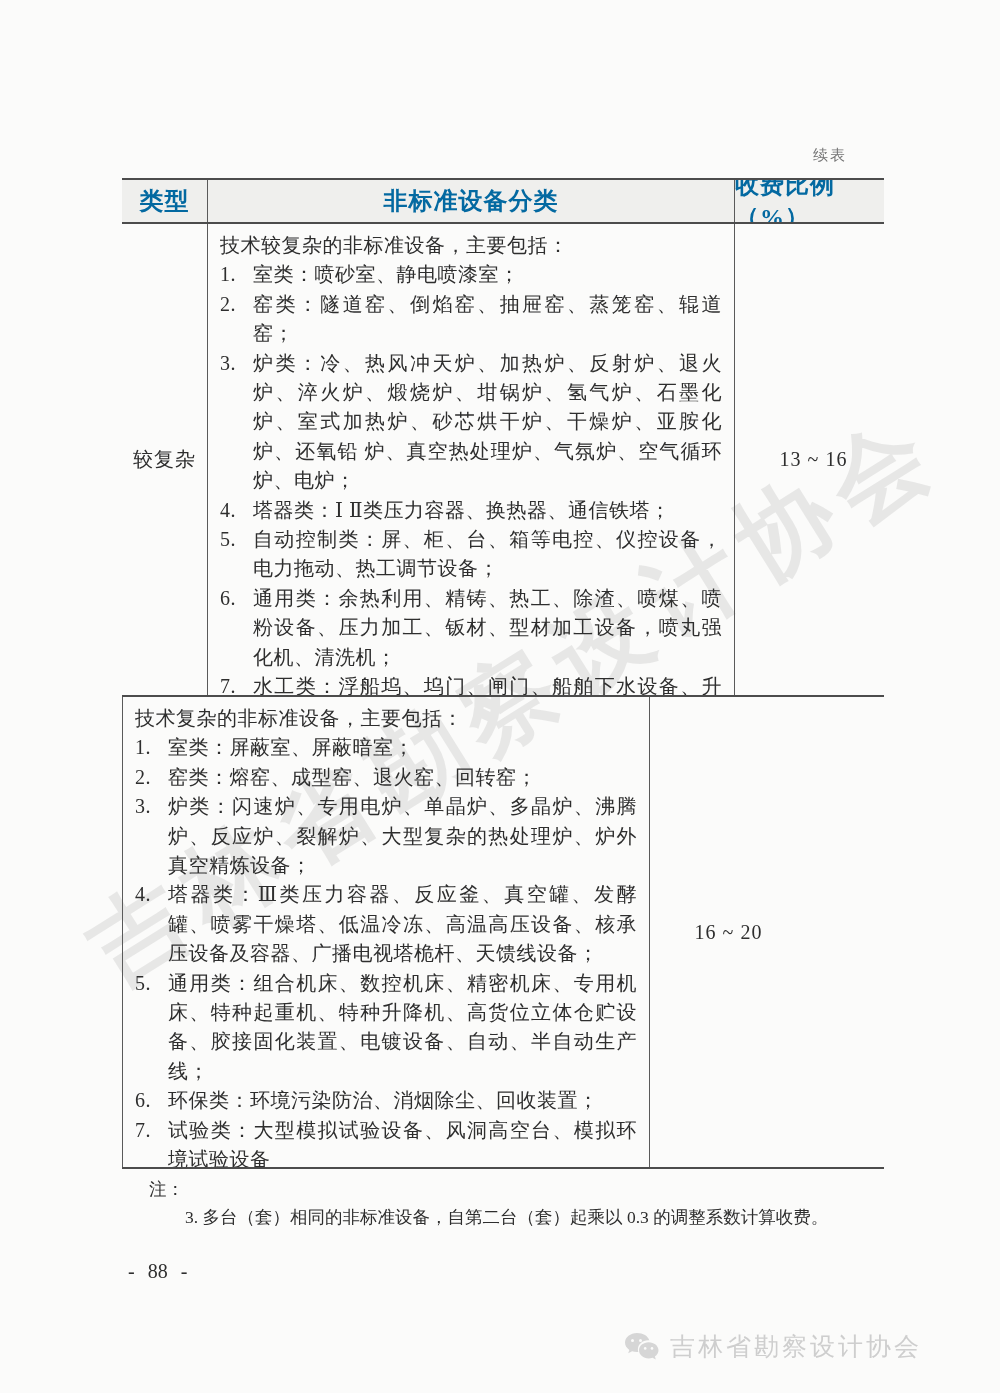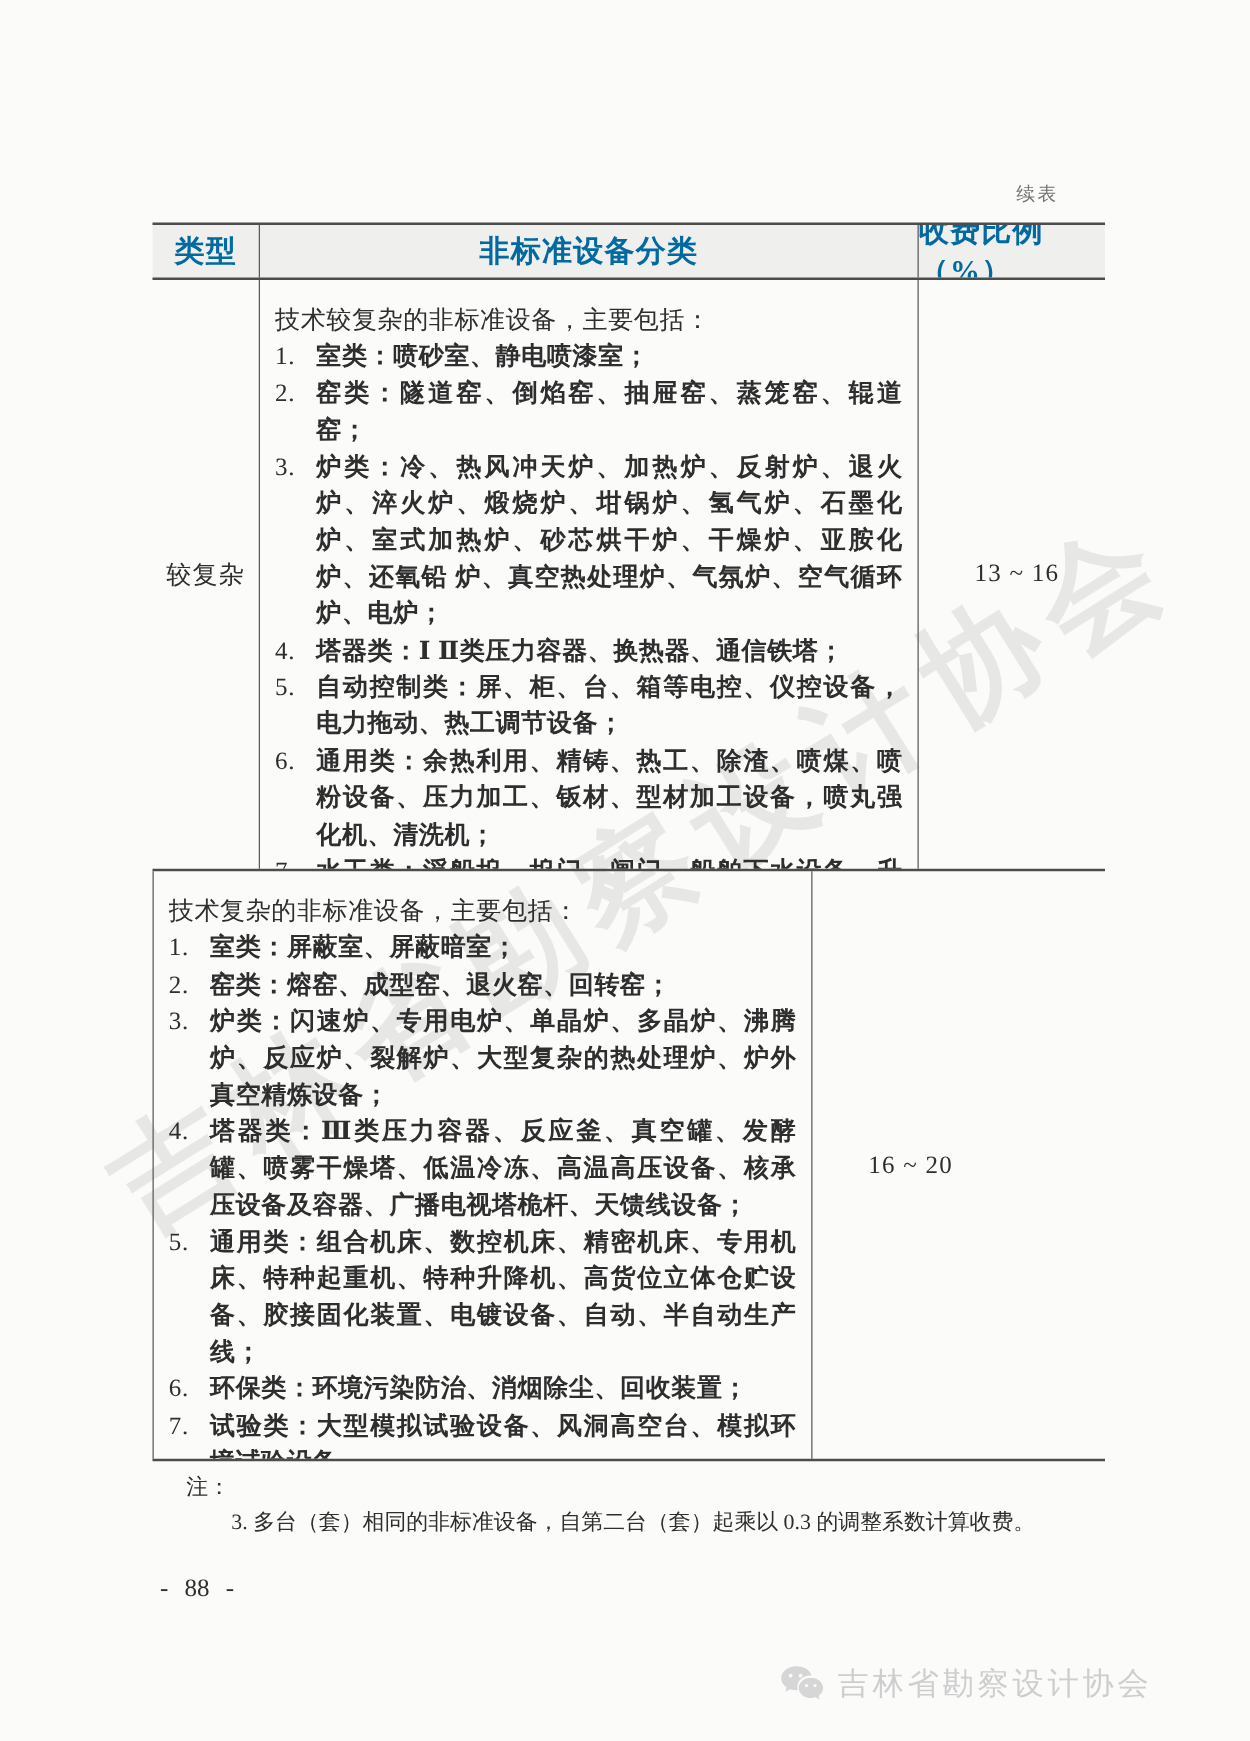--- a/index.html
+++ b/index.html
@@ -47,25 +47,25 @@
   .td, .th { overflow:hidden; }
   .col-type { width:85px; flex:none; display:flex; align-items:center; justify-content:center; }
   .col-class { width:528px; flex:none; border-left:1.5px solid #5a5a5a; border-right:1.5px solid #5a5a5a; }
   .col-fee  { width:157px; flex:none; display:flex; align-items:center; justify-content:center; }
   .th { font-size:24px; letter-spacing:1px; color:#0369a1; }
   .th.col-class, .th.col-fee { align-items:center; justify-content:center; display:flex; }
 
   .type-label { font-size:20px; letter-spacing:1px; }
   .fee-label { font-size:20px; letter-spacing:1px; }
 
-  .cell-content { padding:18px 12px 0 12px; font-size:20px; line-height:29.4px; letter-spacing:0.5px; }
+  .cell-content { padding:7px 12px 0 12px; font-size:20px; line-height:29.4px; letter-spacing:0.5px; }
   .intro-line { text-align:left; }
   .num-item { display:flex; }
   .num-item .num { width:33px; flex:none; }
-  .num-item .txt { flex:1; text-align:justify; text-justify:inter-ideograph;font-weight:bold; }
+  .num-item .txt { flex:1; text-align:justify; text-justify:inter-ideograph; }
 
   
   .notes { position:absolute; left:149px; top:1176px; width:730px; font-size:17.5px; line-height:27.5px; color:#2e2e2e; z-index:1; }
   .note-line { display:flex; }
   .note-label { flex:none; }
   .note-line.indented { margin-left:36px; }
 
   .page-number { position:absolute; left:128px; top:1260px; font-size:20px; word-spacing:8px; color:#2e2e2e; z-index:1; }
 
   

